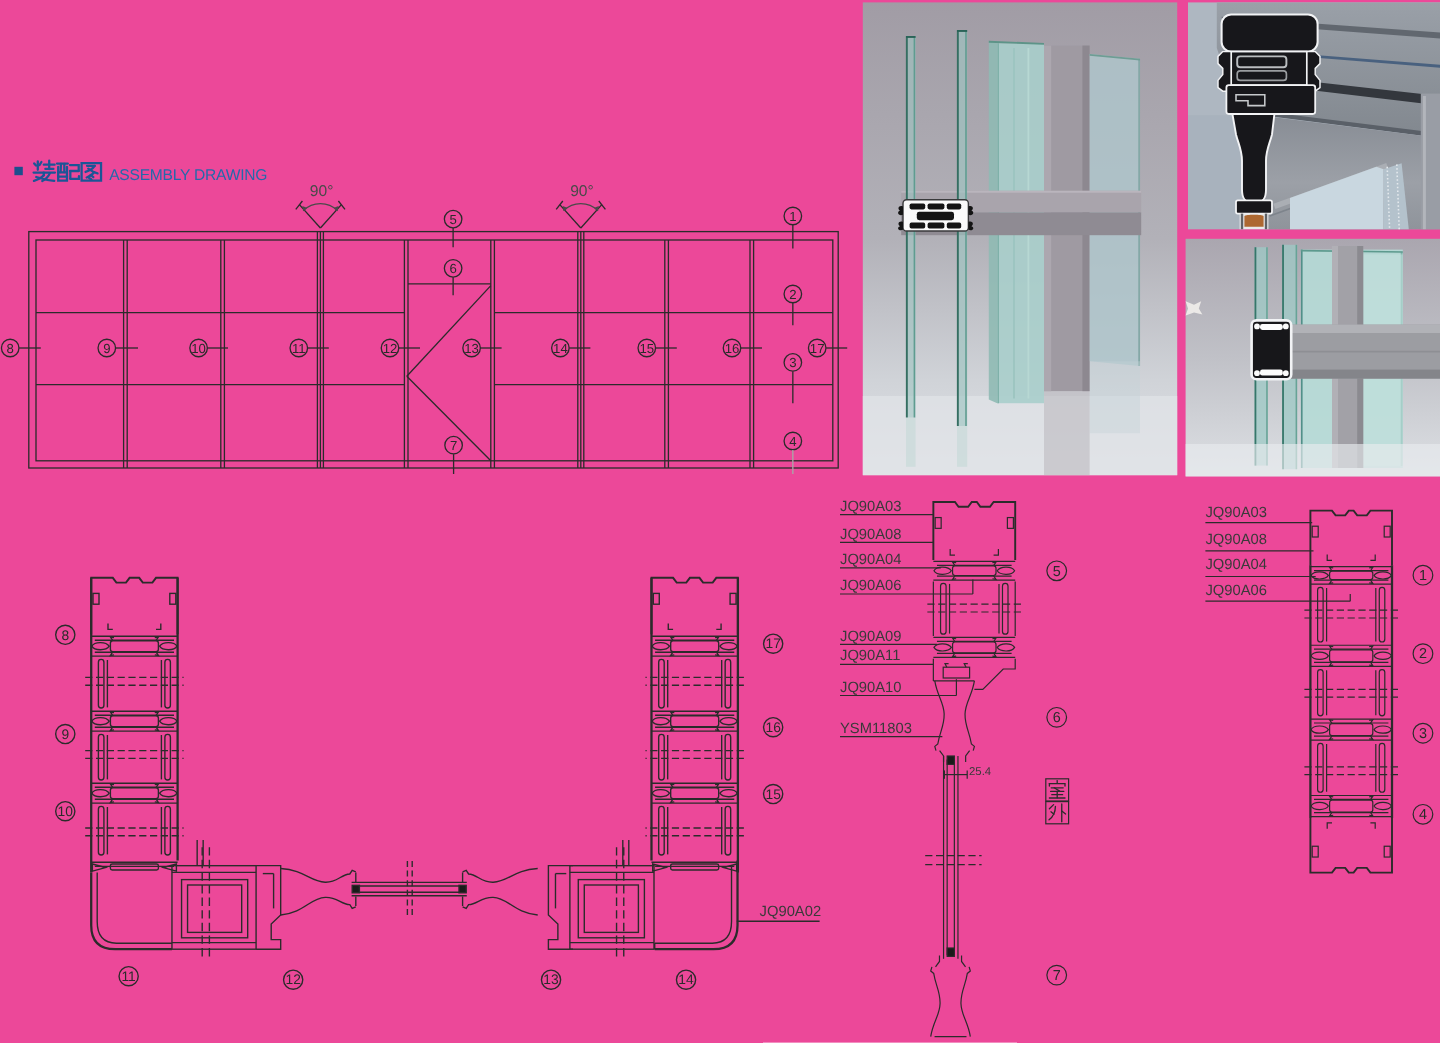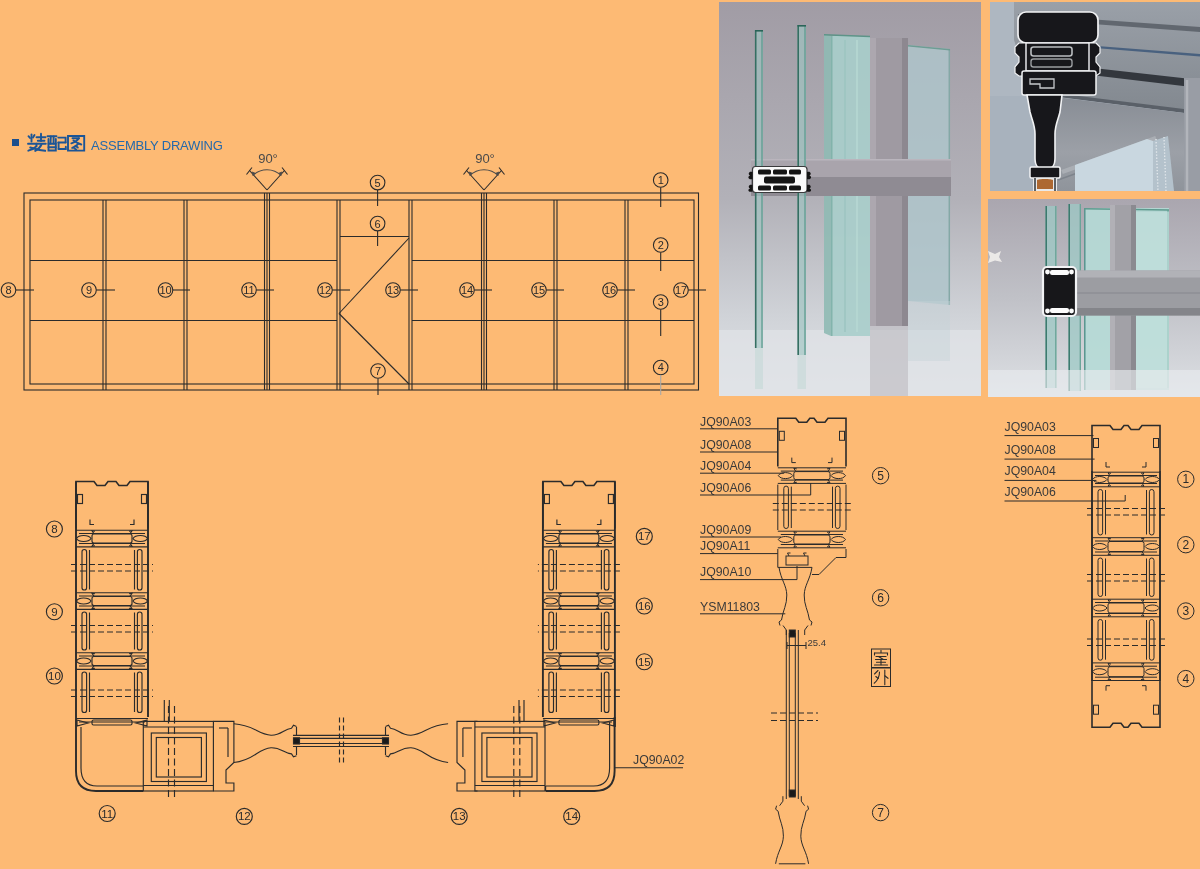--- a/index.html
+++ b/index.html
@@ -1,16 +1,16 @@
 <!DOCTYPE html>
 <html><head>
 <meta charset="utf-8">
 <style>
   html,body{margin:0;padding:0;background:#fff;}
-  #page{position:relative;width:1200px;height:869px;background:#fdba74;overflow:hidden;
+  #page{position:relative;width:1200px;height:869px;background:#ec4899;overflow:hidden;
         font-family:"Liberation Sans",sans-serif;}
   svg{position:absolute;left:0;top:0;}
 </style>
 </head>
 <body>
 <div id="page">
 <svg width="1200" height="869" viewBox="0 0 1200 869">
   <defs>
     <linearGradient id="bg1" x1="0" y1="0" x2="0" y2="1">
       <stop offset="0" stop-color="#a19ca5"></stop>

